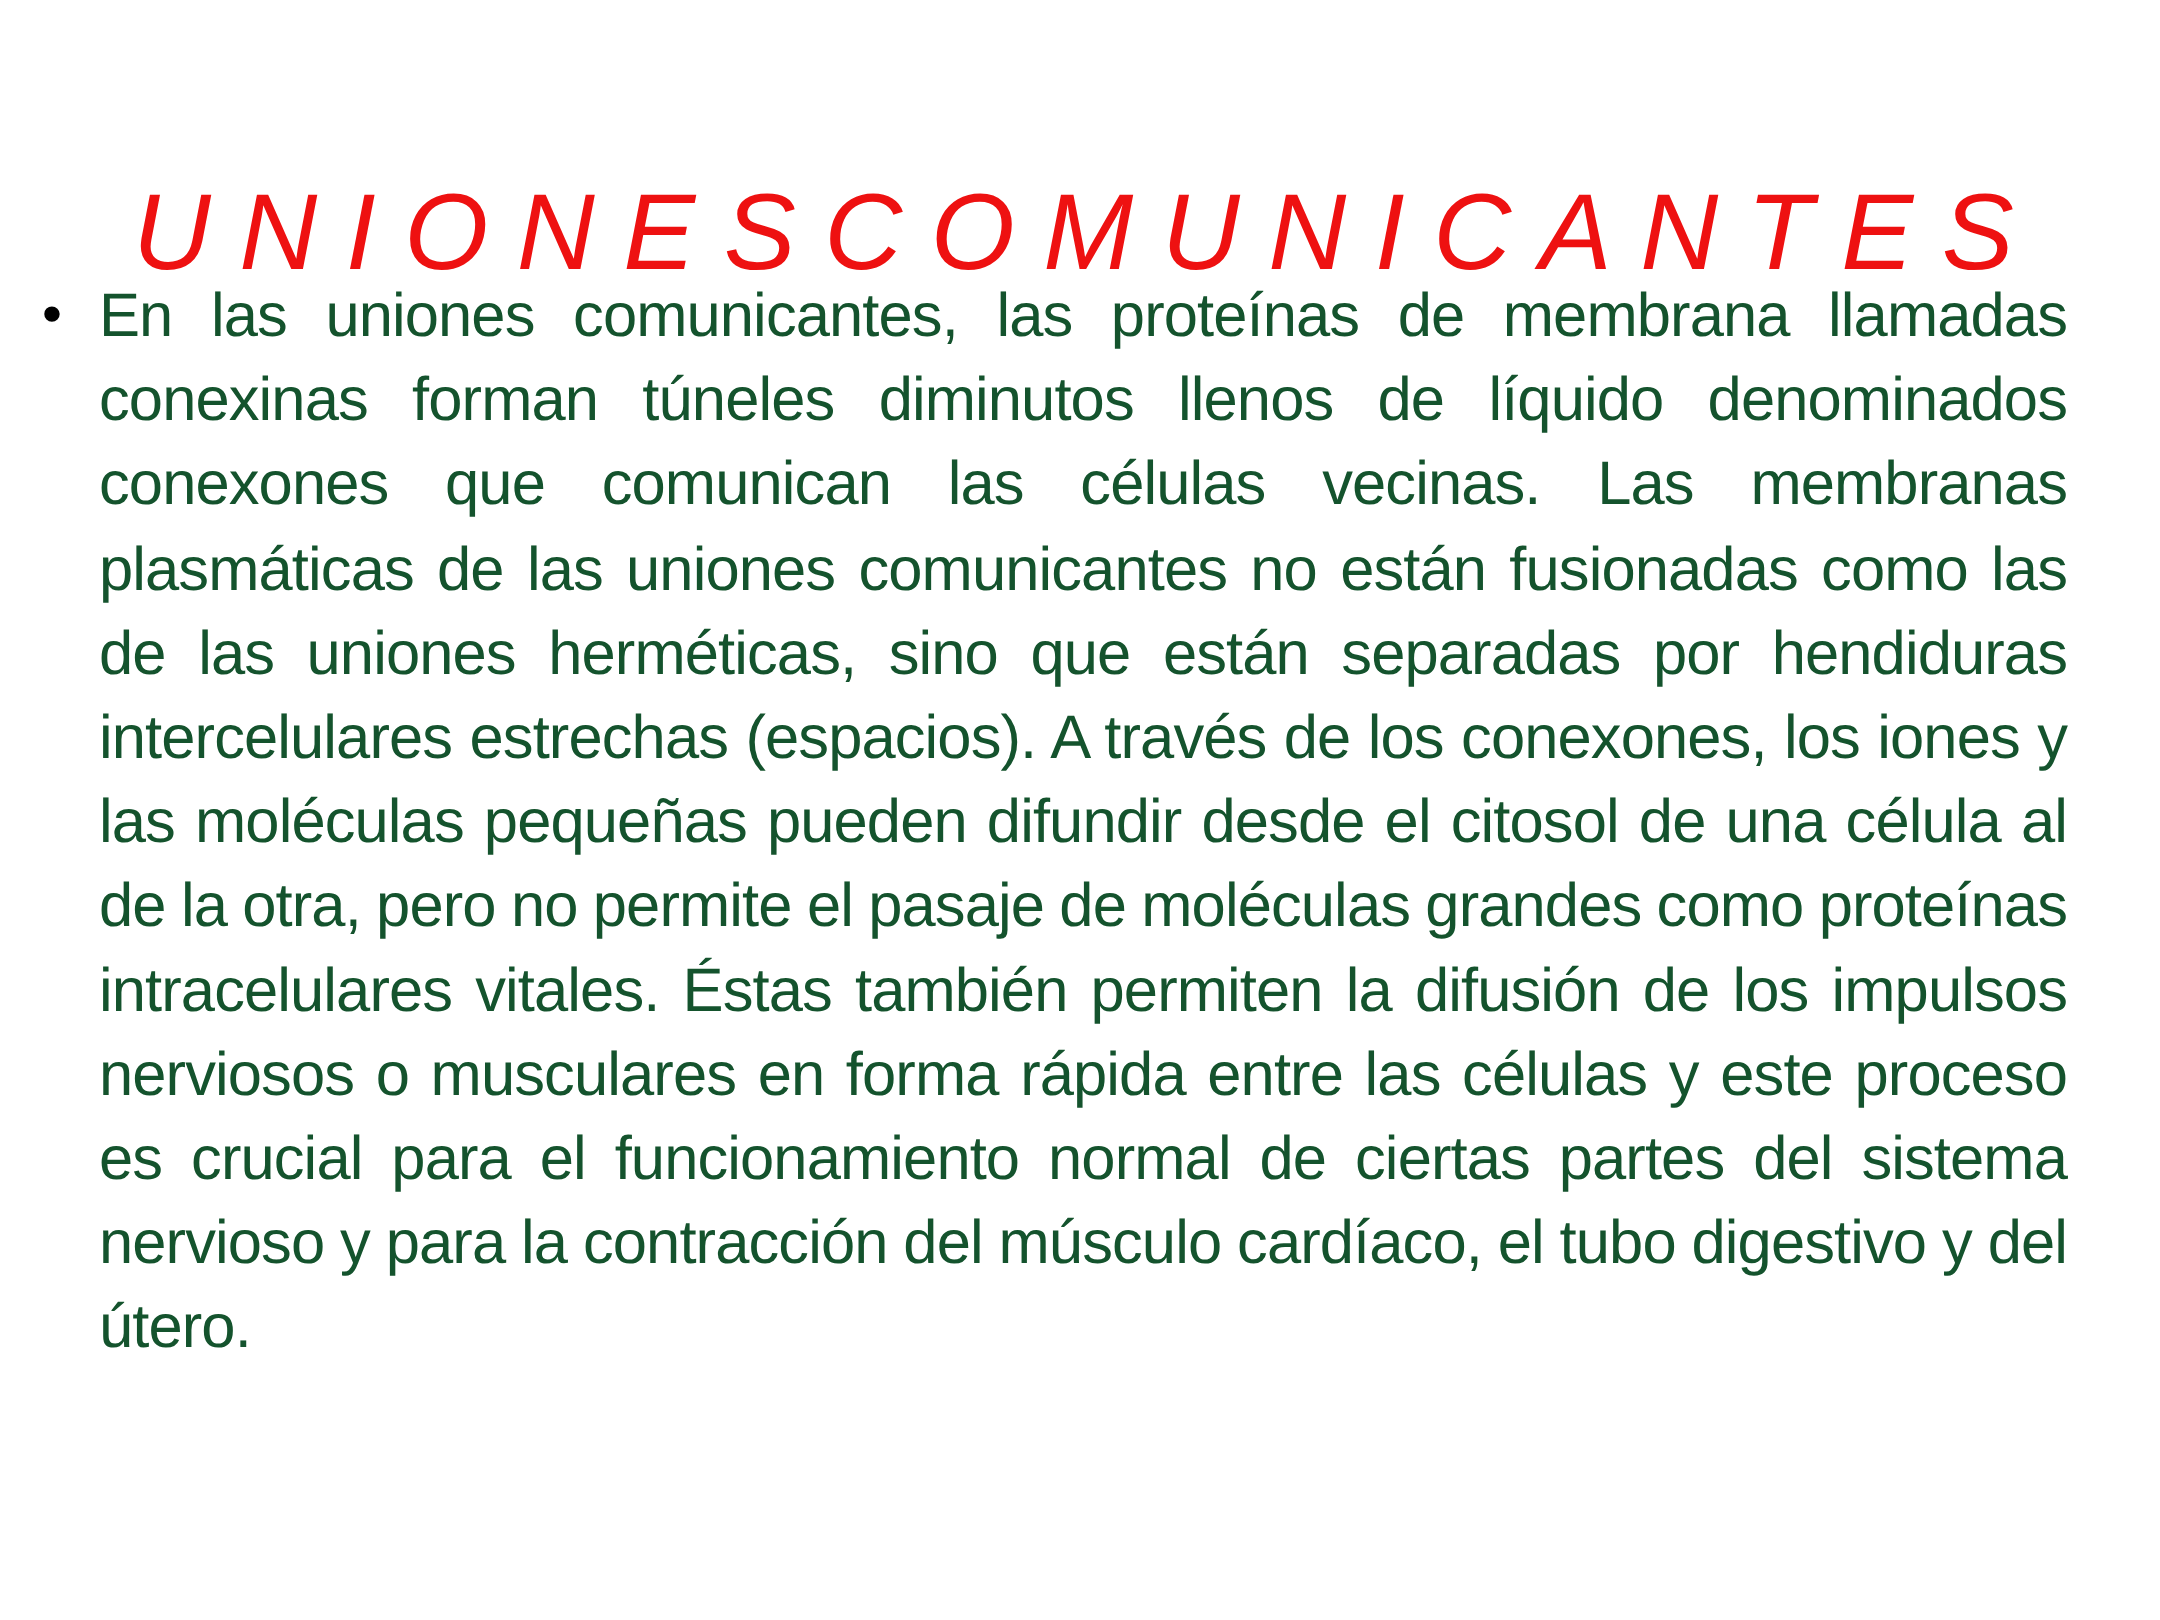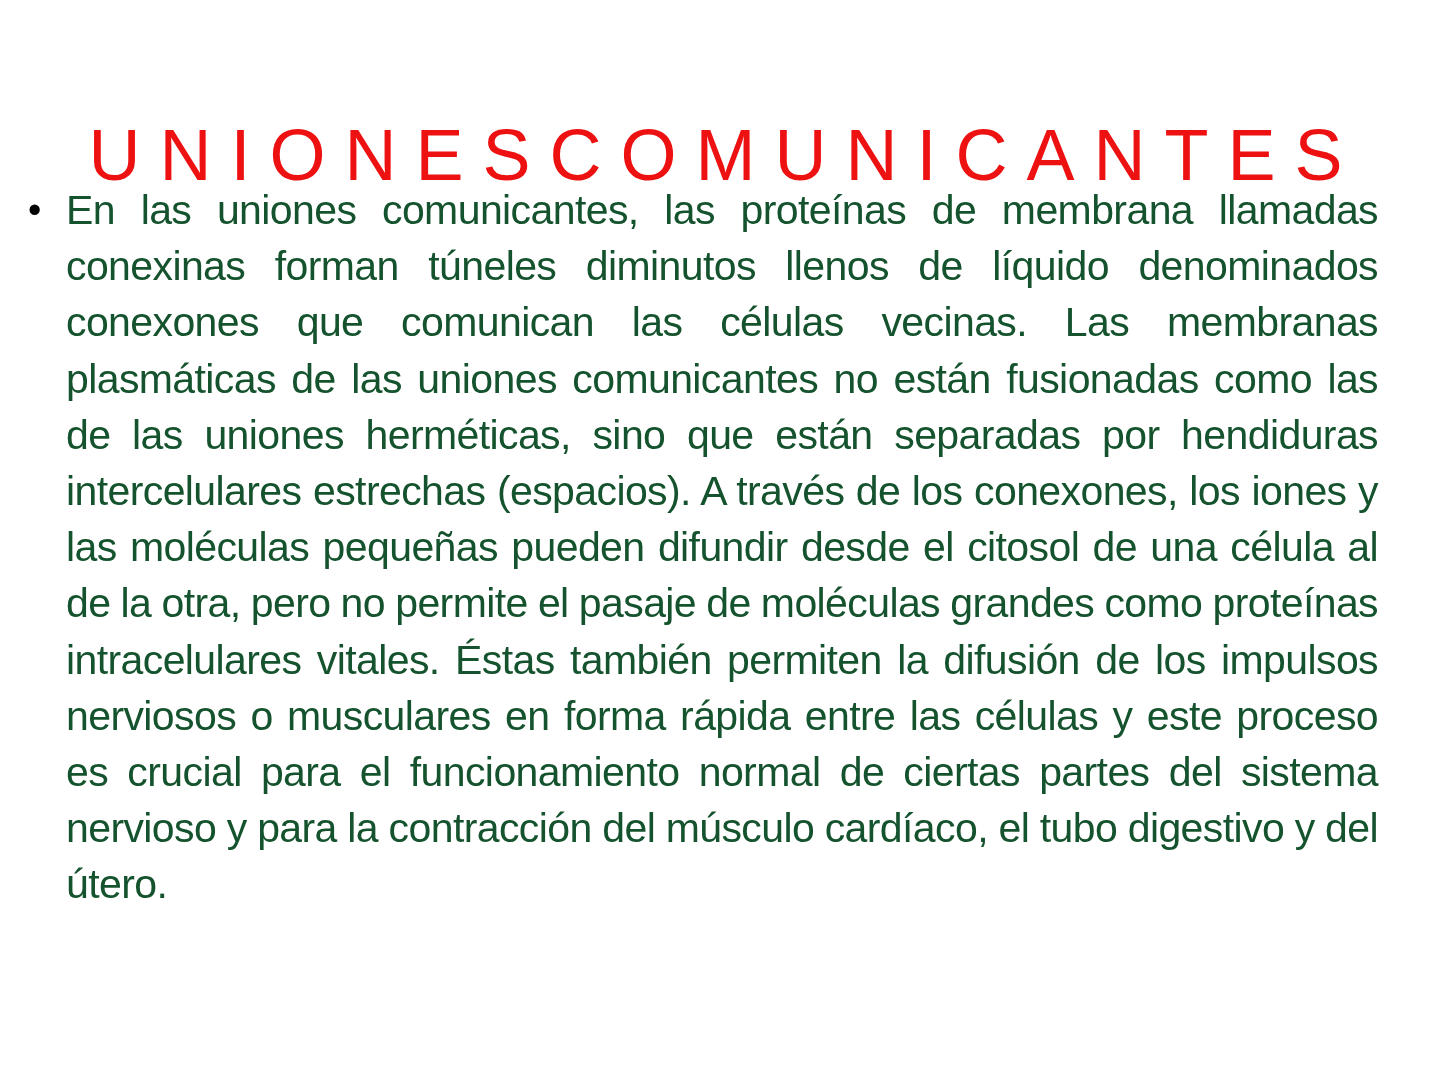--- a/index.html
+++ b/index.html
@@ -5,21 +5,21 @@
     html, body { margin: 0; padding: 0; }
     body {
       width: 1440px; height: 1080px; background: #ffffff; overflow: hidden;
       position: relative;
     }
     .slide { position: absolute; left: 0; top: 0; width: 1440px; height: 1080px; background: #ffffff; }
     .title {
       position: absolute; left: 0; top: 62px; width: 1440px; text-align: center;
       font-family: "Liberation Sans", sans-serif; font-size: 72px; line-height: 90px;
       color: #ee1111; letter-spacing: 19px; font-weight: normal; white-space: nowrap;
-      padding-left: 10px; box-sizing: border-box;
+      padding-left: 10px; box-sizing: border-box; font-style: italic;
     }
     .content {
       position: absolute; left: 28px; top: 182px; width: 1350px;
     }
     .bullet-row { display: flex; align-items: flex-start; }
     .bullet {
       width: 38px; flex: 0 0 38px;
       font-family: "Liberation Sans", sans-serif; font-size: 38px; line-height: 56.2px;
       color: #000; text-align: left;
     }

